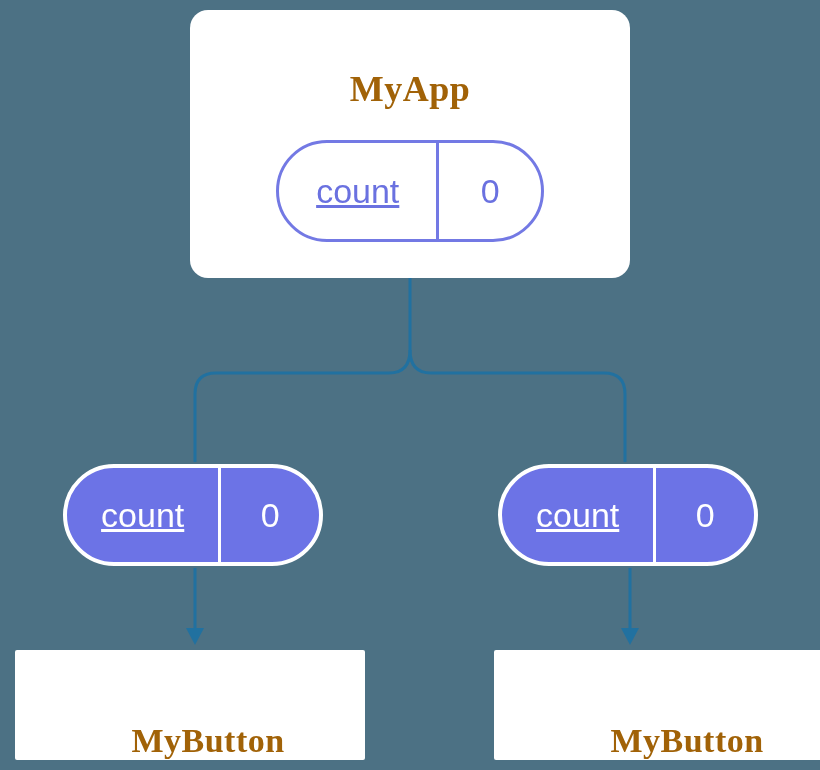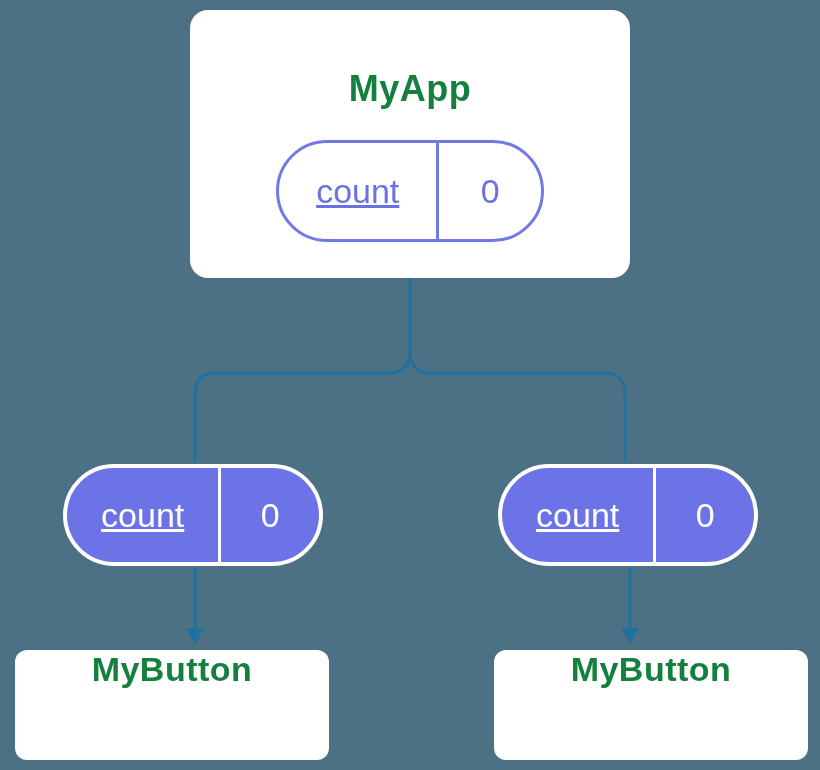--- a/index.html
+++ b/index.html
@@ -21,24 +21,25 @@
   }
   .card {
     position: absolute;
     background: #ffffff;
     z-index: 1;
     display: flex;
     flex-direction: column;
     align-items: center;
   }
   .card-title {
-    color: #15803d;
+    color: #a16207;
     font-weight: 700;
     font-size: 36px;
     letter-spacing: 0.5px;
+    font-family: Liberation Serif, serif;
   }
   .root-card {
     left: 190px;
     top: 10px;
     width: 440px;
     height: 268px;
     border-radius: 18px;
     justify-content: flex-start;
     padding-top: 58px;
     box-sizing: border-box;
@@ -86,22 +87,23 @@
     background: #ffffff;
   }
   .pill-label-section { flex: 1.55; text-decoration: underline; }
   .pill-value-section { flex: 1; }
   .pill-left  { left: 63px;  top: 464px; }
   .pill-right { left: 498px; top: 464px; }
   .button-card {
     top: 650px;
     width: 314px;
     height: 110px;
-    border-radius: 12px;
-    justify-content: flex-start;
+    border-radius: 2px;
+    justify-content: flex-end;
+    padding-left: 36px;
   }
   .button-card .card-title { font-size: 34px; }
   .button-card-left  { left: 15px; }
   .button-card-right { left: 494px; }
 </style>
 </head>
 <body>
 
 <div class="stage">
 

